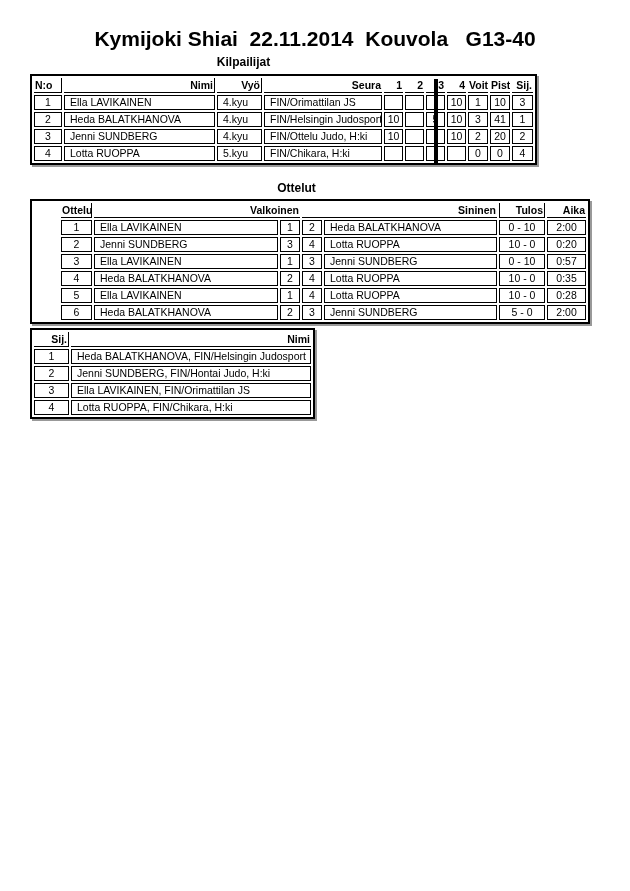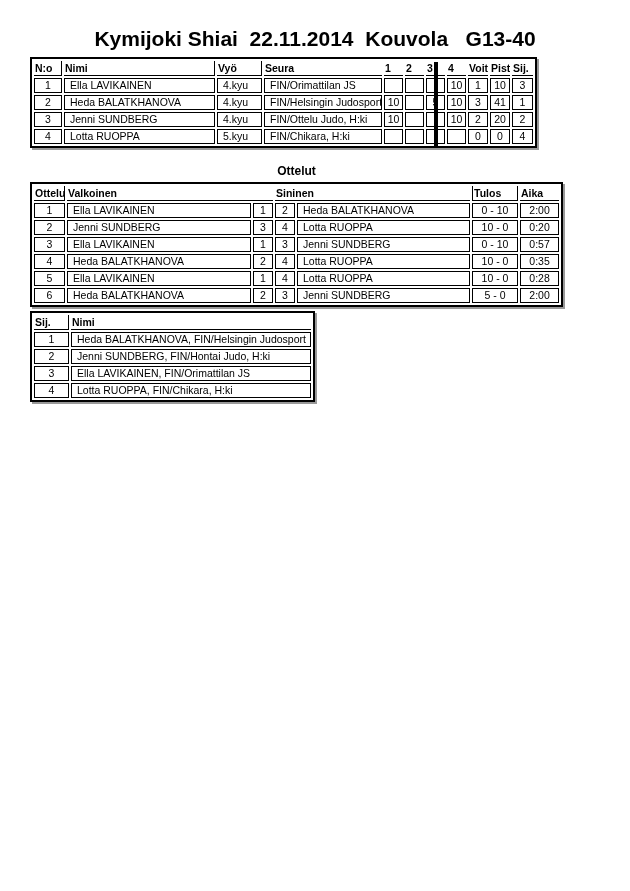--- a/index.html
+++ b/index.html
@@ -20,44 +20,45 @@
   .lbl-competitors{margin:4px 0 0 30px;width:427px;}
   .lbl-matches{margin:17px 0 0 30px;width:533px;}
   .lbl-results{margin:17px 0 0 30px;width:285px;}
 
   table{
     border-collapse:separate;border-spacing:2px;border:2px solid #000;
     table-layout:fixed;background:#fff;box-shadow:2px 2px 0 #999;
     margin:4px 0 0 30px;
   }
   .t1{width:507px;margin-top:5px;}
-  .t2{width:533px;}
+  .t2{width:533px;padding-left:27px;}
   .t3{width:285px;}
   td,th{
     box-sizing:border-box;height:15px;line-height:13px;
     font-size:10.5px;padding:0 3px;overflow:hidden;white-space:nowrap;
     vertical-align:middle;
   }
   td{border:1px solid #000;}
-  th{border:0 solid #000;border-bottom-width:1px;font-weight:bold;text-align:left;padding:0 1px;}
+  th{border:0 solid #000;border-bottom-width:1px;font-weight:bold;text-align:right;padding:0 1px;}
   th.sep{border-right-width:1px;}
   th.sepl{border-left-width:1px;}
   th.al{text-align:left;}
   td.c{text-align:center;padding:0 1px;}
   td.l{text-align:left;padding-left:5px;}
   .t1wrap{position:relative;width:537px;}
   .vdivider{position:absolute;left:434px;top:5px;bottom:0;width:4px;background:#000;}
 </style>
 </head>
 <body>
 
 <div>
 
   <div class="title">Kymijoki Shiai  22.11.2014  Kouvola   G13-40</div>
 
+  <div class="section-label lbl-competitors">Kilpailijat</div>
 
   <div class="t1wrap">
     <table class="t1">
       <colgroup>
         <col style="width:28px">
           <col style="width:151px">
           <col style="width:45px">
           <col style="width:118px">
         <col style="width:19px">
           <col style="width:19px">

